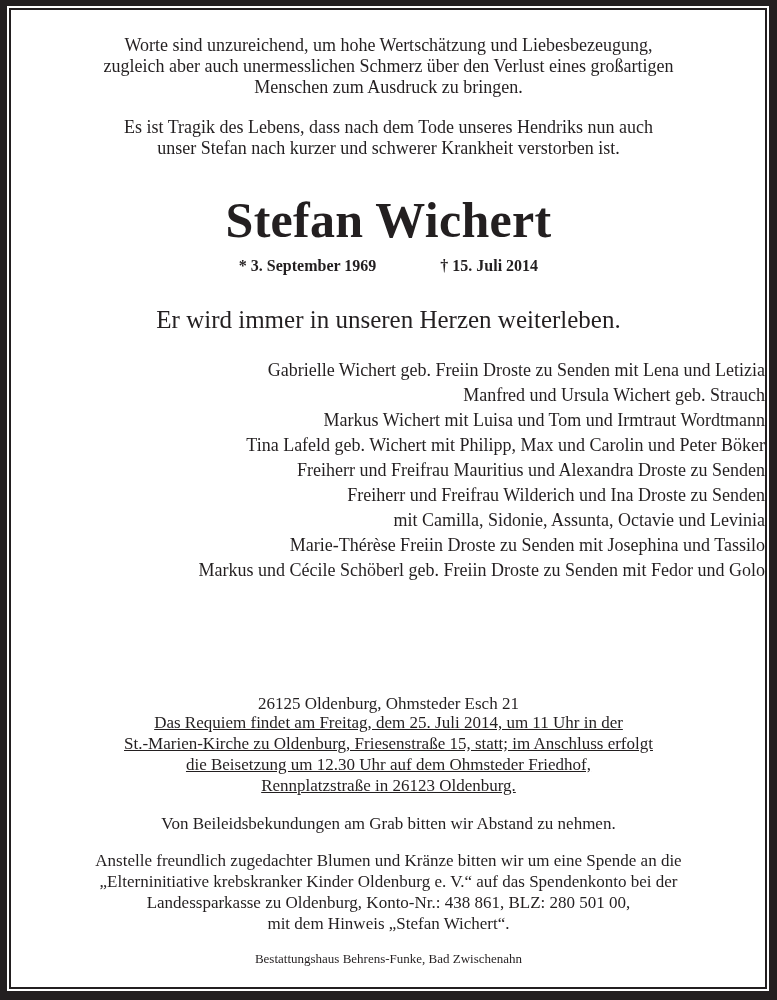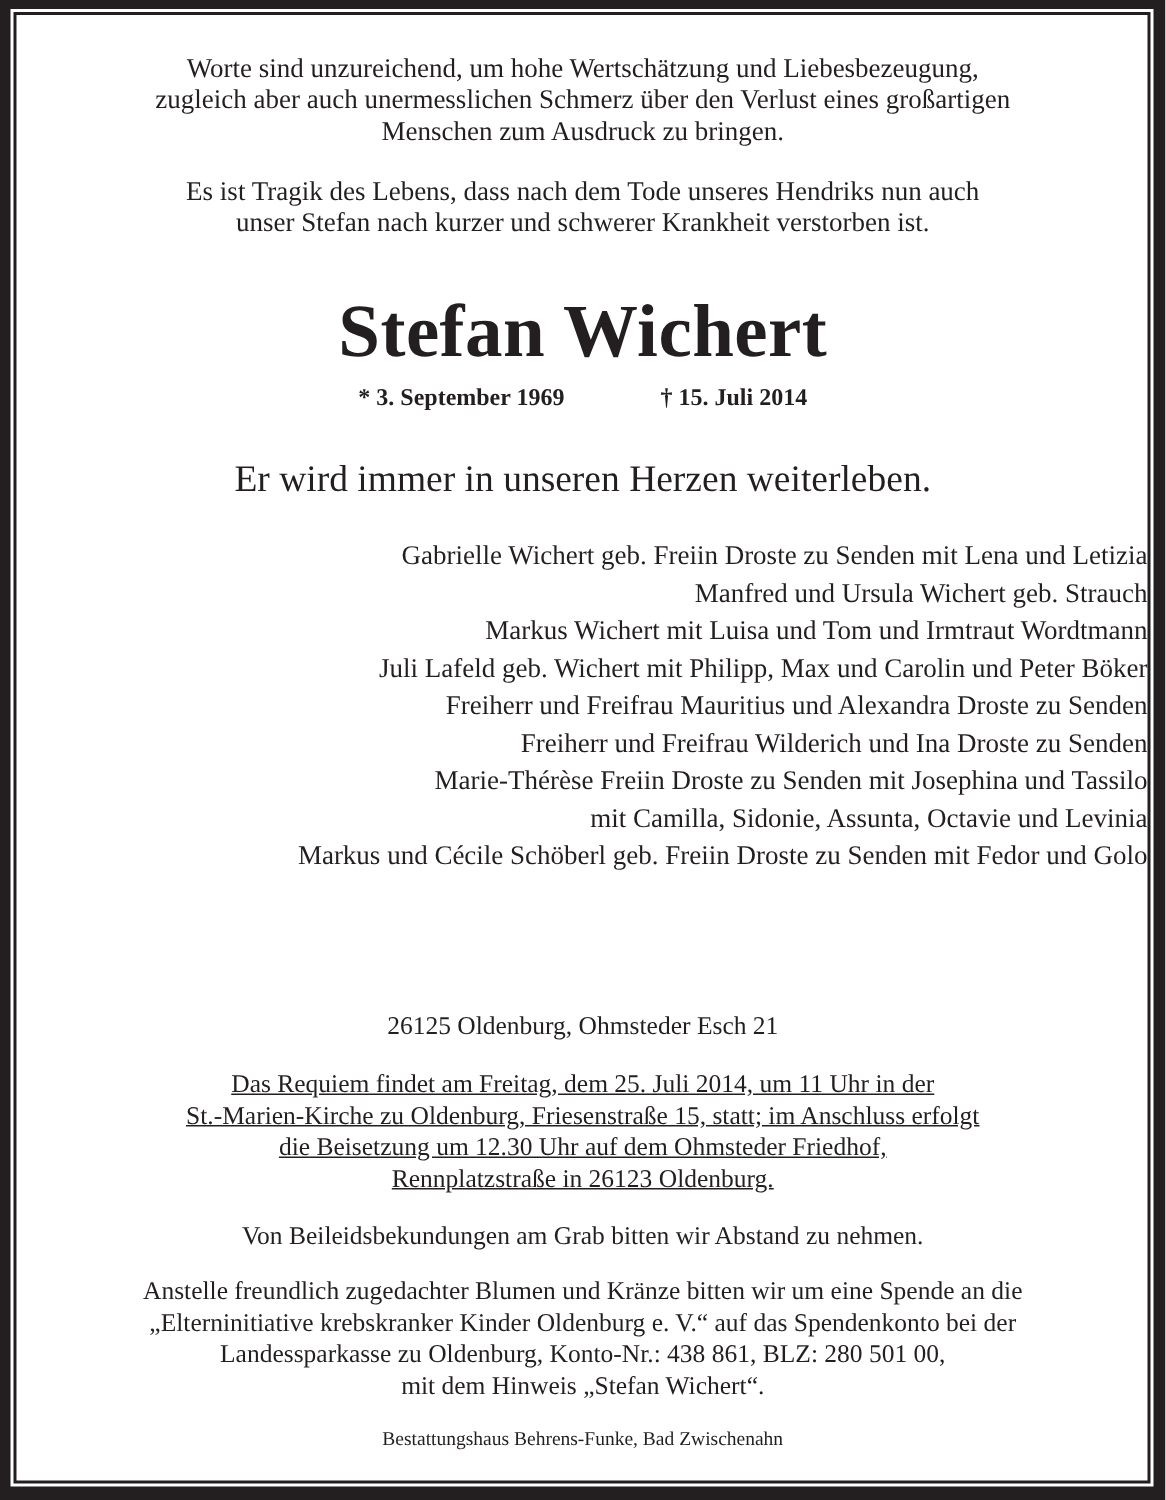--- a/index.html
+++ b/index.html
@@ -73,21 +73,21 @@
       position: absolute;
       left: 0;
       top: 348px;
       width: 753px;
       text-align: right;
       font-size: 18px;
       line-height: 25px;
     }
     .family div { white-space: nowrap; }
     .address {
-      top: 663px;
+      top: 683px;
       font-size: 17px;
       line-height: 22px;
     }
     .requiem {
       top: 702px;
       font-size: 17px;
       line-height: 21px;
       text-decoration: underline;
     }
     .beileid {
@@ -131,25 +131,25 @@
   <div class="line dates">
     <span class="date-birth">* 3. September 1969</span><span class="date-death">† 15. Juli 2014</span>
   </div>
 
   <div class="line motto">Er wird immer in unseren Herzen weiterleben.</div>
 
   <div class="family">
     <div>Gabrielle Wichert geb. Freiin Droste zu Senden mit Lena und Letizia</div>
     <div>Manfred und Ursula Wichert geb. Strauch</div>
     <div>Markus Wichert mit Luisa und Tom und Irmtraut Wordtmann</div>
-    <div>Juli Lafeld geb. Wichert mit Philipp, Max und Carolin und Peter Böker</div>
+    <div>Tina Lafeld geb. Wichert mit Philipp, Max und Carolin und Peter Böker</div>
     <div>Freiherr und Freifrau Mauritius und Alexandra Droste zu Senden</div>
     <div>Freiherr und Freifrau Wilderich und Ina Droste zu Senden</div>
+    <div>mit Camilla, Sidonie, Assunta, Octavie und Levinia</div>
     <div>Marie-Thérèse Freiin Droste zu Senden mit Josephina und Tassilo</div>
-    <div>mit Camilla, Sidonie, Assunta, Octavie und Levinia</div>
     <div>Markus und Cécile Schöberl geb. Freiin Droste zu Senden mit Fedor und Golo</div>
   </div>
 
   <div class="line address">26125 Oldenburg, Ohmsteder Esch 21</div>
 
   <div class="line requiem">
     <div>Das Requiem findet am Freitag, dem 25. Juli 2014, um 11 Uhr in der</div>
     <div>St.-Marien-Kirche zu Oldenburg, Friesenstraße 15, statt; im Anschluss erfolgt</div>
     <div>die Beisetzung um 12.30 Uhr auf dem Ohmsteder Friedhof,</div>
     <div>Rennplatzstraße in 26123 Oldenburg.</div>

